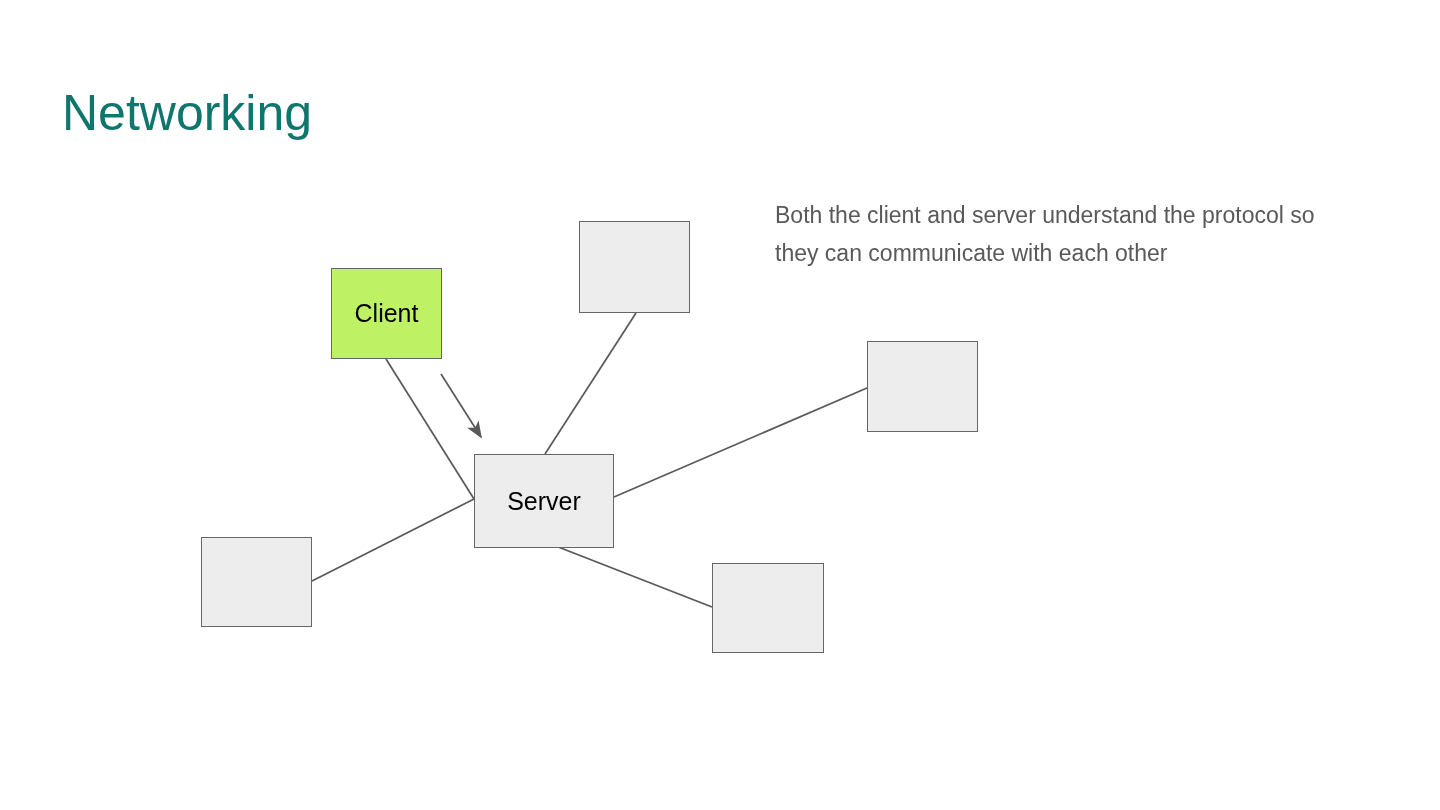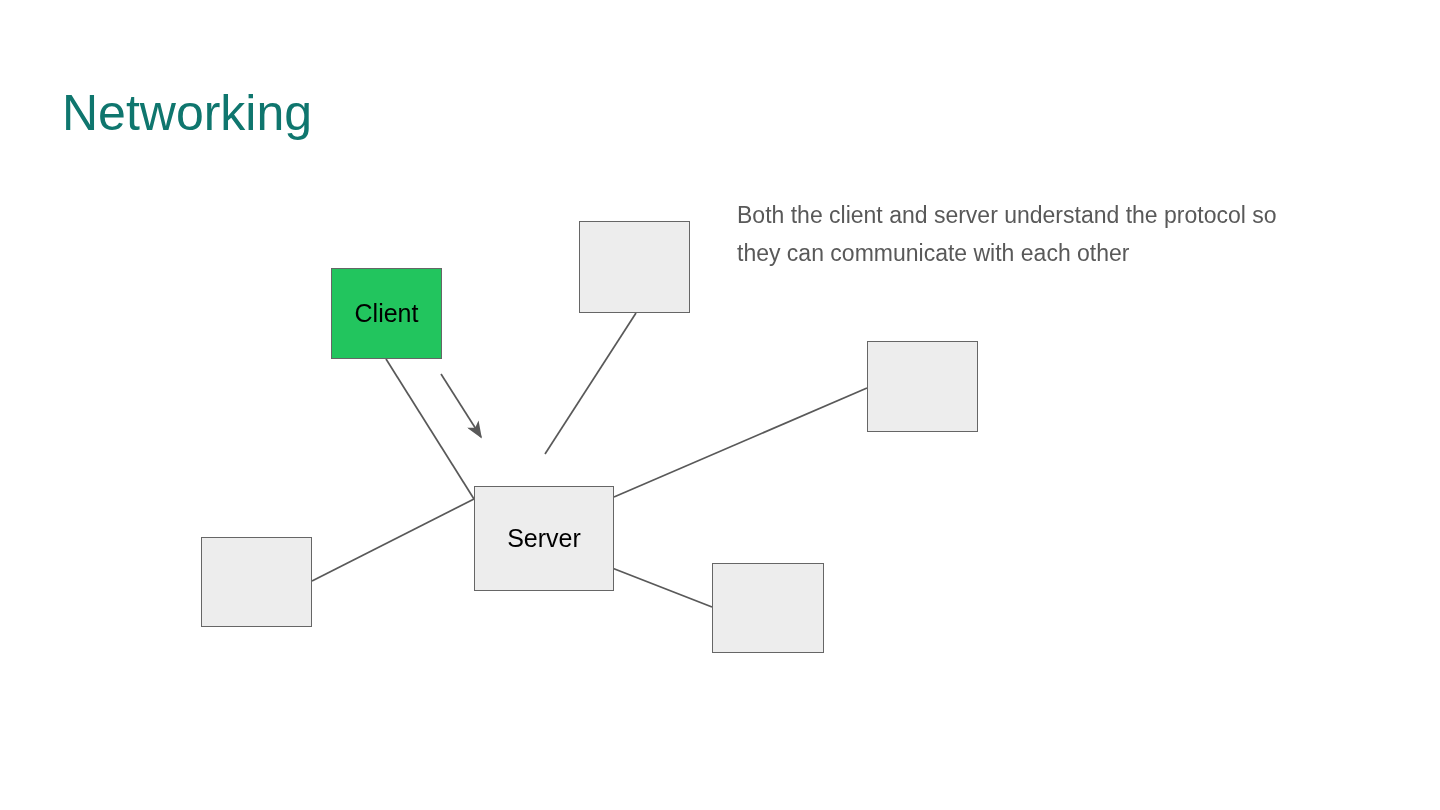--- a/index.html
+++ b/index.html
@@ -36,21 +36,21 @@
     position: absolute;
     left: 62px;
     top: 196px;
     font-size: 23px;
     line-height: 34px;
     color: #595959;
     white-space: nowrap;
   }
   .body-right {
     position: absolute;
-    left: 737px;
+    left: 775px;
     top: 196px;
     width: 570px;
     font-size: 23px;
     line-height: 38px;
     color: #595959;
   }
   .diagram {
     position: absolute;
     left: 0;
     top: 0;
@@ -102,24 +102,24 @@
           <line x1="441" y1="374" x2="481" y2="437" stroke="#595959" stroke-width="1.7" marker-end="url(#arrowhead)"></line>
           <line x1="636" y1="313" x2="545" y2="454" stroke="#595959" stroke-width="1.7"></line>
           <line x1="867" y1="388" x2="614" y2="497" stroke="#595959" stroke-width="1.7"></line>
           <line x1="312" y1="581" x2="474" y2="499" stroke="#595959" stroke-width="1.7"></line>
           <line x1="548" y1="543" x2="712" y2="607" stroke="#595959" stroke-width="1.7"></line>
         </g>
     </svg>
   </div>
 
   <div id="nodes-layer">
-      <div class="node" style="left: 331px; top: 268px; width: 111px; height: 91px; background: #22c55e; border-color: rgb(102, 102, 102);">
+      <div class="node" style="left: 331px; top: 268px; width: 111px; height: 91px; background: #bef264; border-color: rgb(102, 102, 102);">
         <span class="node-label">Client</span>
       </div>
-      <div class="node" style="left: 474px; top: 454px; width: 140px; height: 105px; background: rgb(237, 237, 237); border-color: rgb(102, 102, 102); margin-top: 32px;">
+      <div class="node" style="left: 474px; top: 454px; width: 140px; height: 94px; background: rgb(237, 237, 237); border-color: rgb(102, 102, 102);">
         <span class="node-label">Server</span>
       </div>
       <div class="node" style="left: 579px; top: 221px; width: 111px; height: 92px; background: rgb(237, 237, 237); border-color: rgb(102, 102, 102);">
         <span class="node-label"></span>
       </div>
       <div class="node" style="left: 867px; top: 341px; width: 111px; height: 91px; background: rgb(237, 237, 237); border-color: rgb(102, 102, 102);">
         <span class="node-label"></span>
       </div>
       <div class="node" style="left: 201px; top: 537px; width: 111px; height: 90px; background: rgb(237, 237, 237); border-color: rgb(102, 102, 102);">
         <span class="node-label"></span>

